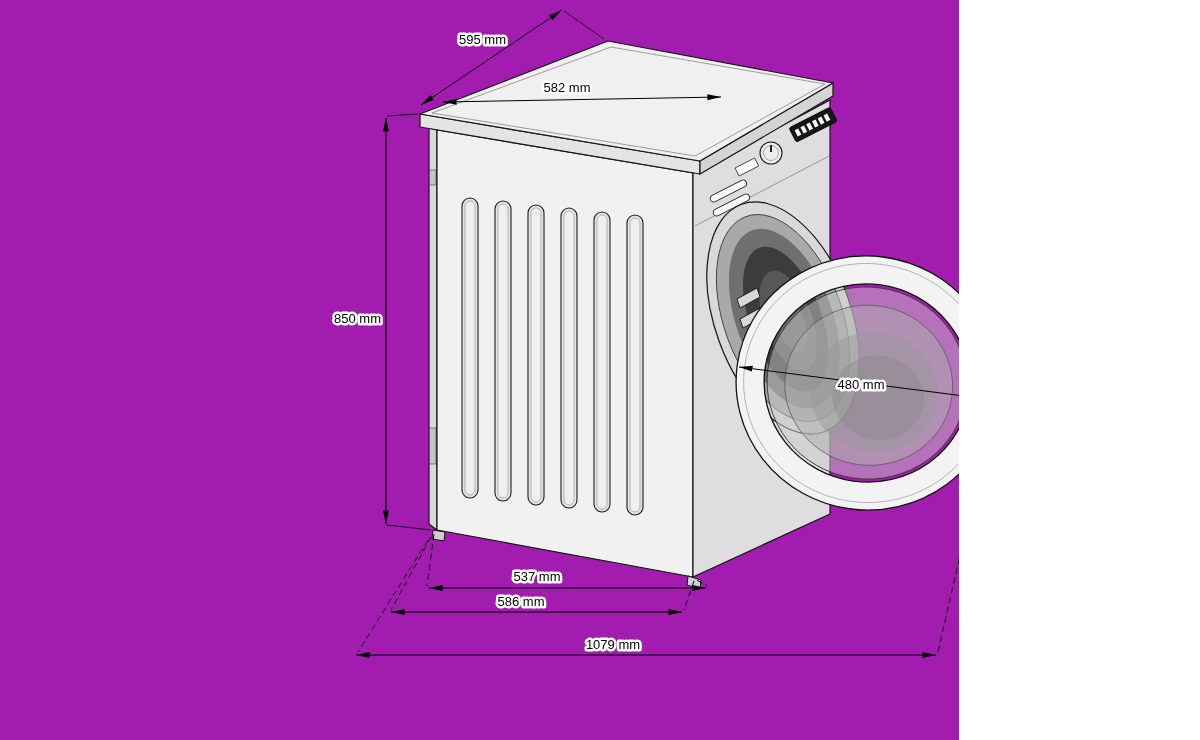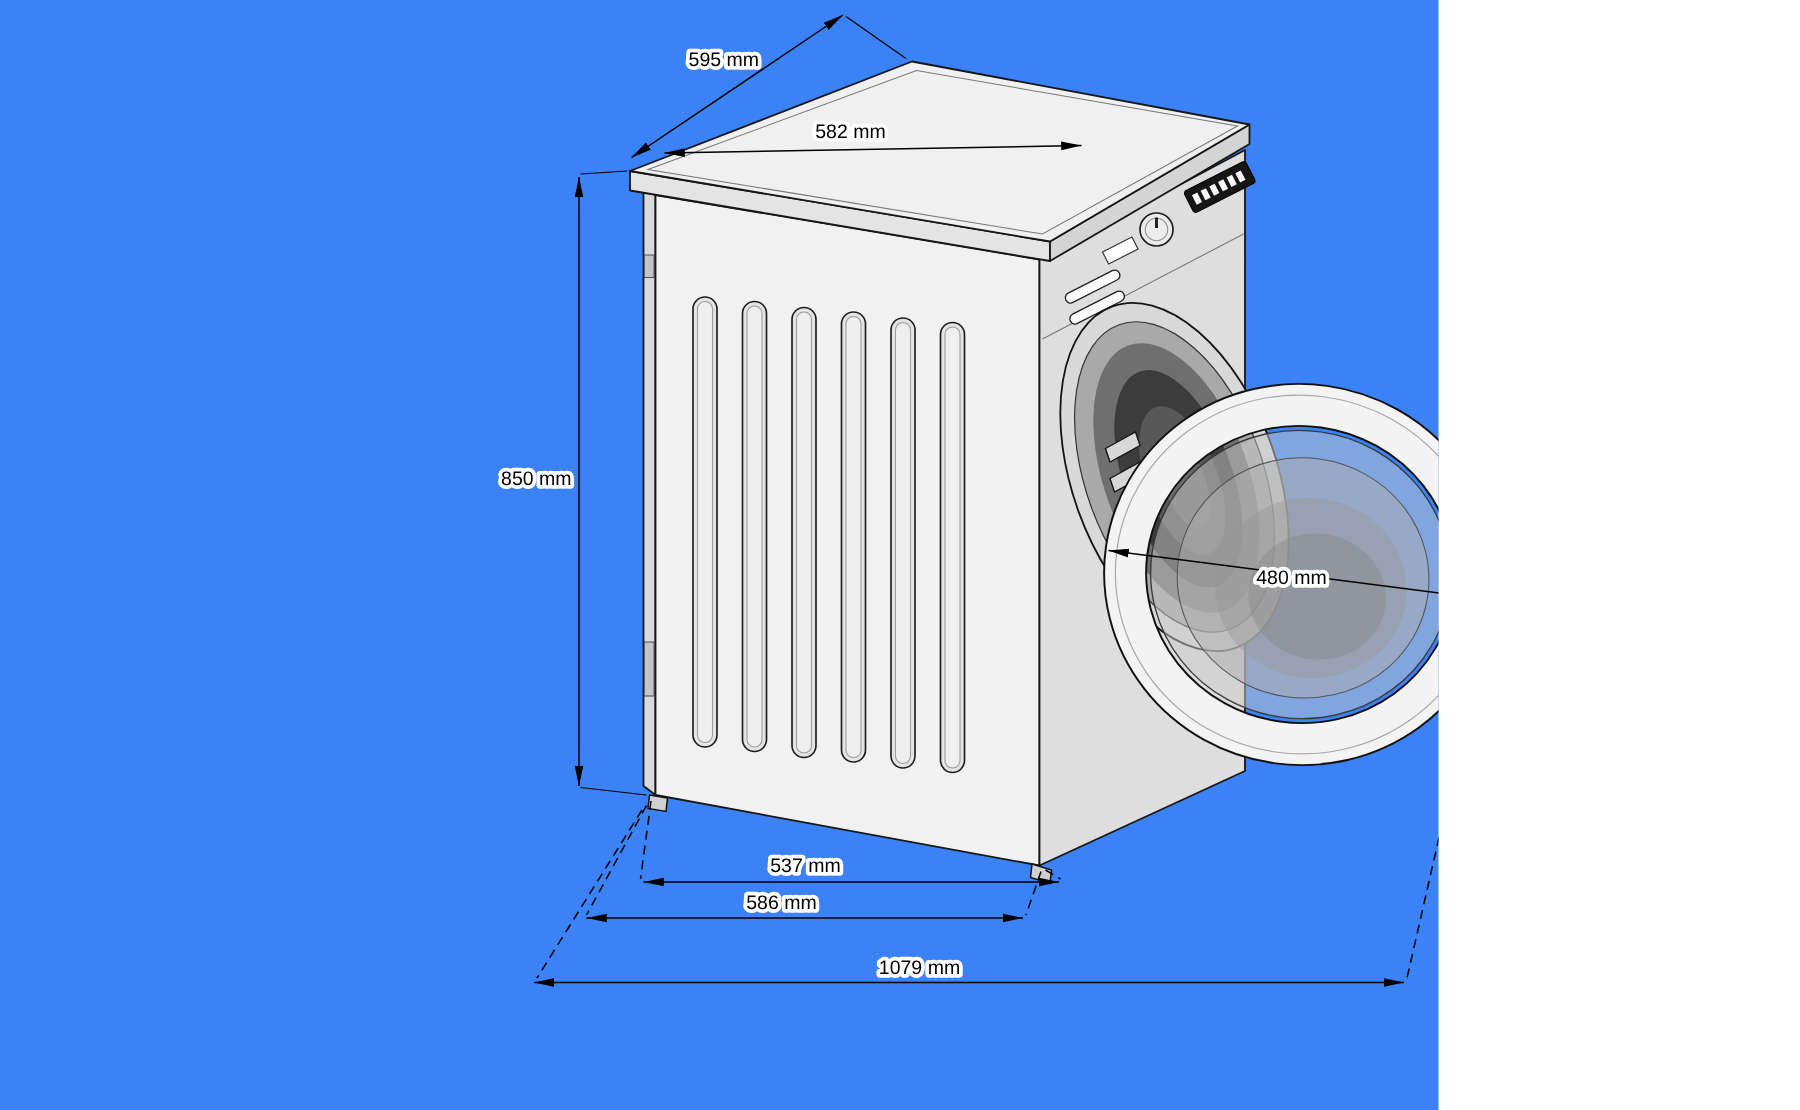--- a/index.html
+++ b/index.html
@@ -1,16 +1,16 @@
 <!DOCTYPE html>
 <html><head>
 <meta charset="utf-8">
 <style>
   html,body{margin:0;padding:0;background:#fff;}
-  .stage{position:relative;width:959px;height:740px;background:#3b82f6;overflow:hidden;}
+  .stage{position:relative;width:959px;height:740px;background:#a21caf;overflow:hidden;}
   svg{display:block;}
   .dim-line{stroke:#000;stroke-width:1;fill:none;marker-start:url(#arrS);marker-end:url(#arrE);}
   .ext-solid{stroke:#000;stroke-width:0.8;fill:none;}
   .ext-dash{stroke:#000;stroke-width:1;fill:none;stroke-dasharray:6 4;}
   .dim-text{font-family:"Liberation Sans",sans-serif;font-size:13px;fill:#000;
             paint-order:stroke;stroke:#fff;stroke-width:5px;stroke-linejoin:round;}
   .edge{stroke:#161616;stroke-width:1.2;stroke-linejoin:round;}
   .thin{stroke:#777;stroke-width:0.7;fill:none;}
 </style>
 </head>

